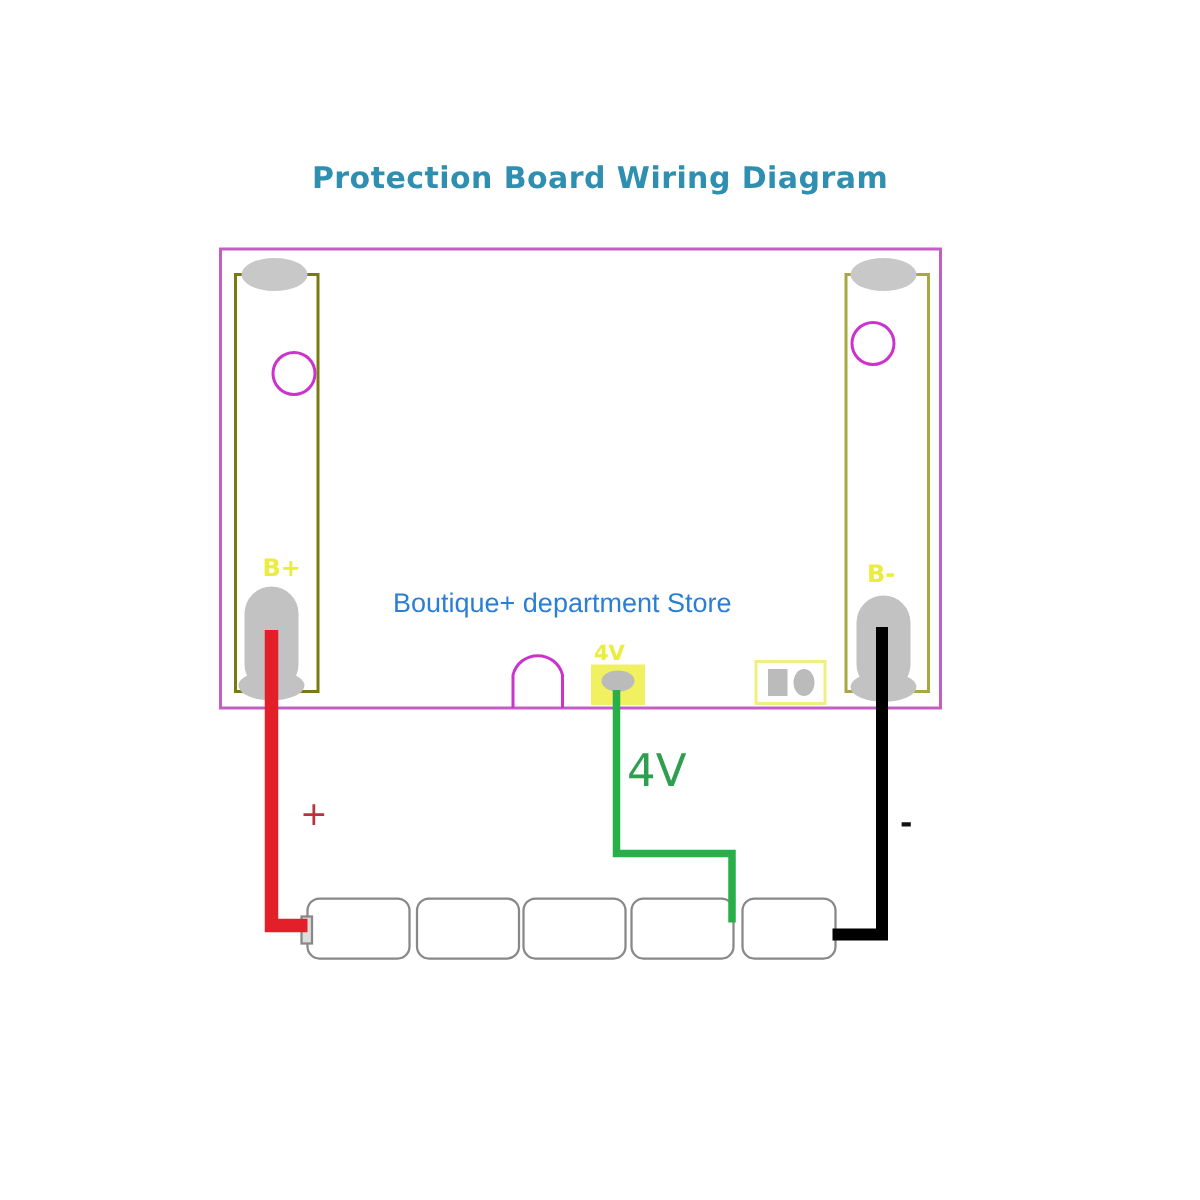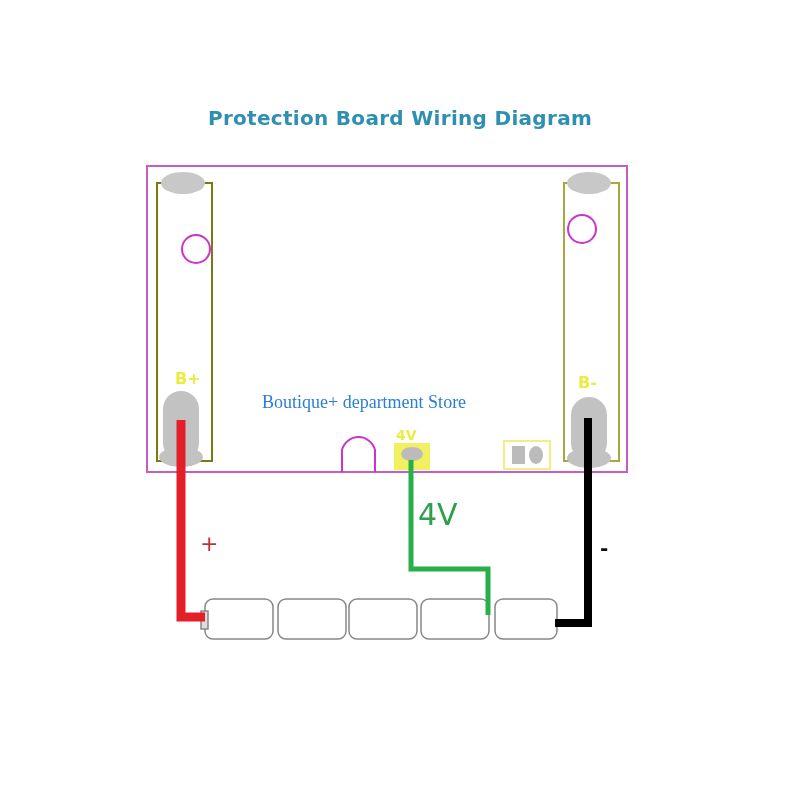--- a/index.html
+++ b/index.html
@@ -4,21 +4,21 @@
 <style>
   html, body { margin: 0; padding: 0; background: #ffffff; }
   body { width: 800px; height: 800px; position: relative; overflow: hidden; font-family: "DejaVu Sans", sans-serif; }
   .title {
     position: absolute; left: 0; width: 800px; top: 106px; text-align: center;
     font-family: "DejaVu Sans", sans-serif; font-weight: bold; font-size: 20px;
     color: #2f8fb0; letter-spacing: 0.3px;
   }
   .watermark {
     position: absolute; left: 262px; top: 392px; font-size: 18px; color: #2a7fd4;
-    font-family: Liberation Serif, serif;
+    font-family: Liberation Sans, sans-serif;
   }
   .label-4v {
     position: absolute; left: 418px; top: 497px; font-size: 30px; color: #2e9e4f;
     font-family: "DejaVu Sans", sans-serif;
   }
   .label-plus { position: absolute; left: 200px; top: 531px; font-size: 22px; color: #c0303a; }
   .label-minus { position: absolute; left: 600px; top: 536px; font-size: 20px; color: #111; font-weight: bold; }
   svg { position: absolute; left: 0; top: 0; }
 </style>
 </head>

